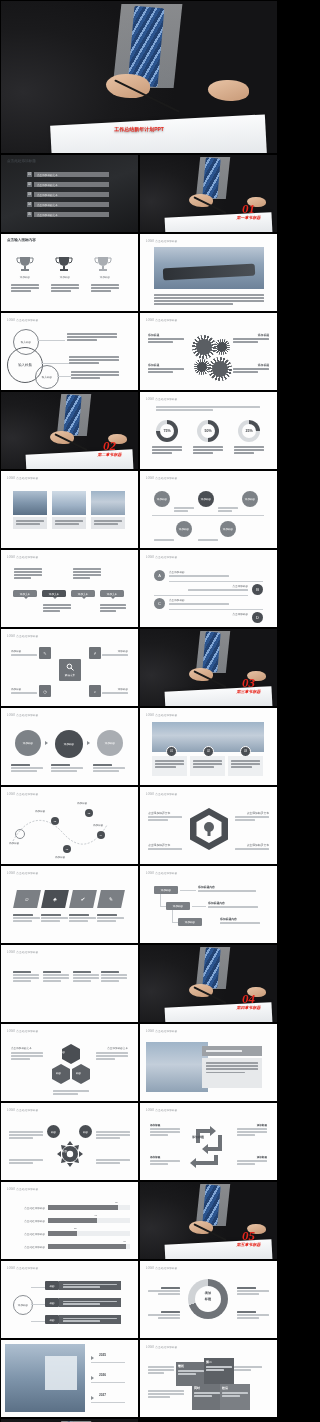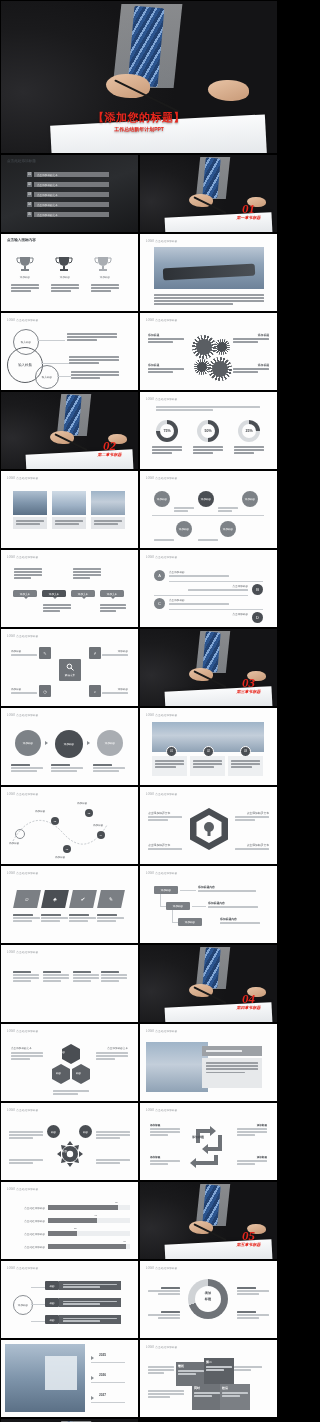--- a/index.html
+++ b/index.html
@@ -71,21 +71,20 @@
   <div class="slide full">
     <div class="photo suit">
       <div class="shirt"></div>
         <div class="tie"></div>
       <div class="hand" style="left:38%;top:48%;width:16%;height:16%"></div>
       <div class="hand" style="left:75%;top:52%;width:15%;height:14%"></div>
       <div class="paper"></div>
       <div class="pen" style="left:40%;top:62%"></div>
     </div>
     <div class="ttl">
-      <div class="t1">【添加您的标题】</div>
       <div class="t2">工作总结新年计划PPT</div>
     </div>
   </div>
 
   <div class="slide">
     <div class="toc"></div>
     <div class="hd">点击此处添加标题</div>
     <div class="tocrow" style="left:26px;top:17px;">
       <span class="tocnum">01</span>
       <span class="tocbar" style="width:72px">点击添加标题文本</span>

